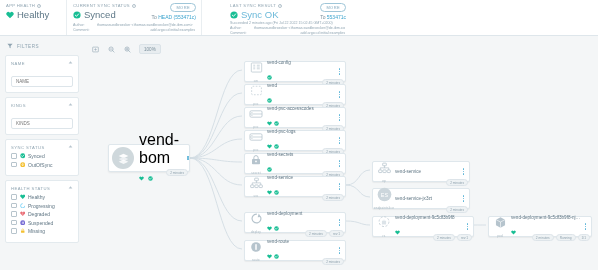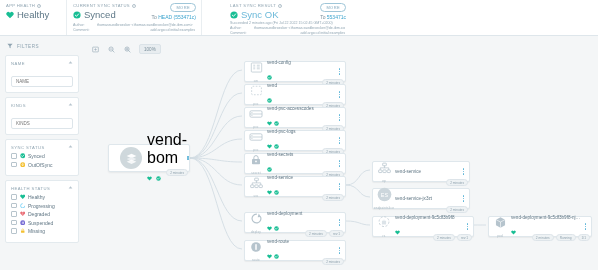--- a/index.html
+++ b/index.html
@@ -131,21 +131,20 @@
   .tag {
     font-size: 3.2px; color: #8c9fab; background: #eef2f4; border: .7px solid #dde4e9;
     border-radius: 5px; padding: .5px 3px; white-space: nowrap;
   }
 
   
   .rootnode {
     position: absolute; background: #fff; border: 1px solid #dfe7ec; border-radius: 2px;
     display: flex; align-items: center; z-index: 3;
     box-shadow: 0 1px 2px rgba(0,0,0,.06);
-    padding-left: 8px;
   }
   .root-circle {
     width: 22px; height: 22px; border-radius: 50%; background: #cfd8dc;
     margin: 0 5px 0 3px; display: flex; align-items: center; justify-content: center;
     flex: 0 0 22px;
   }
 </style>
 </head>
 <body>
 

